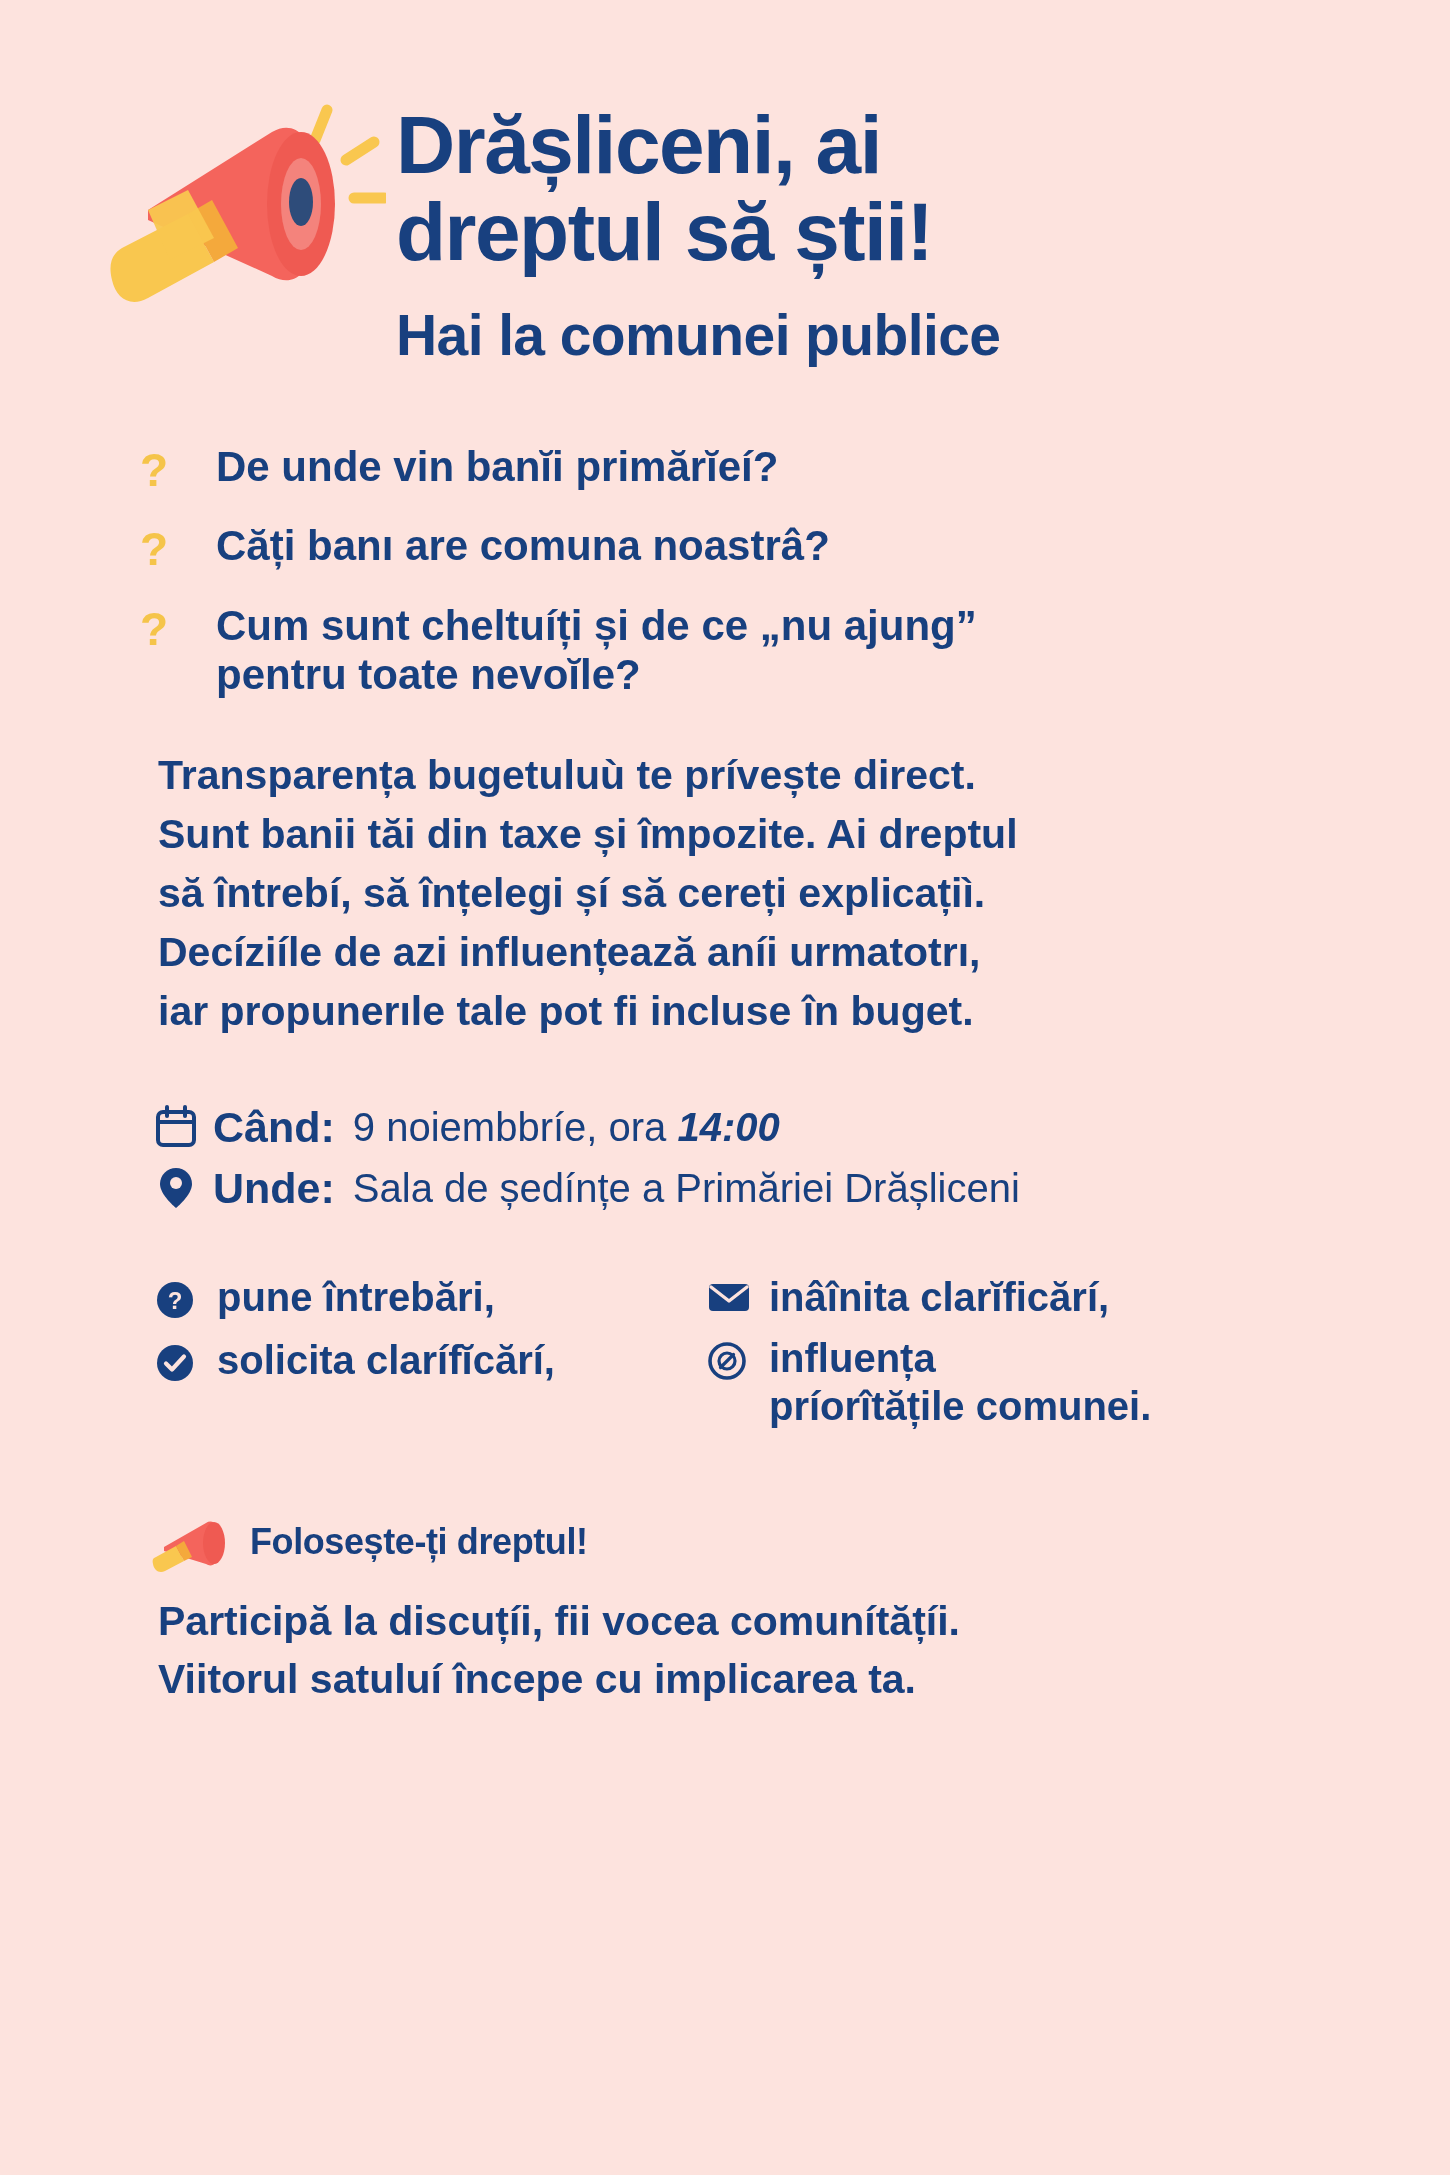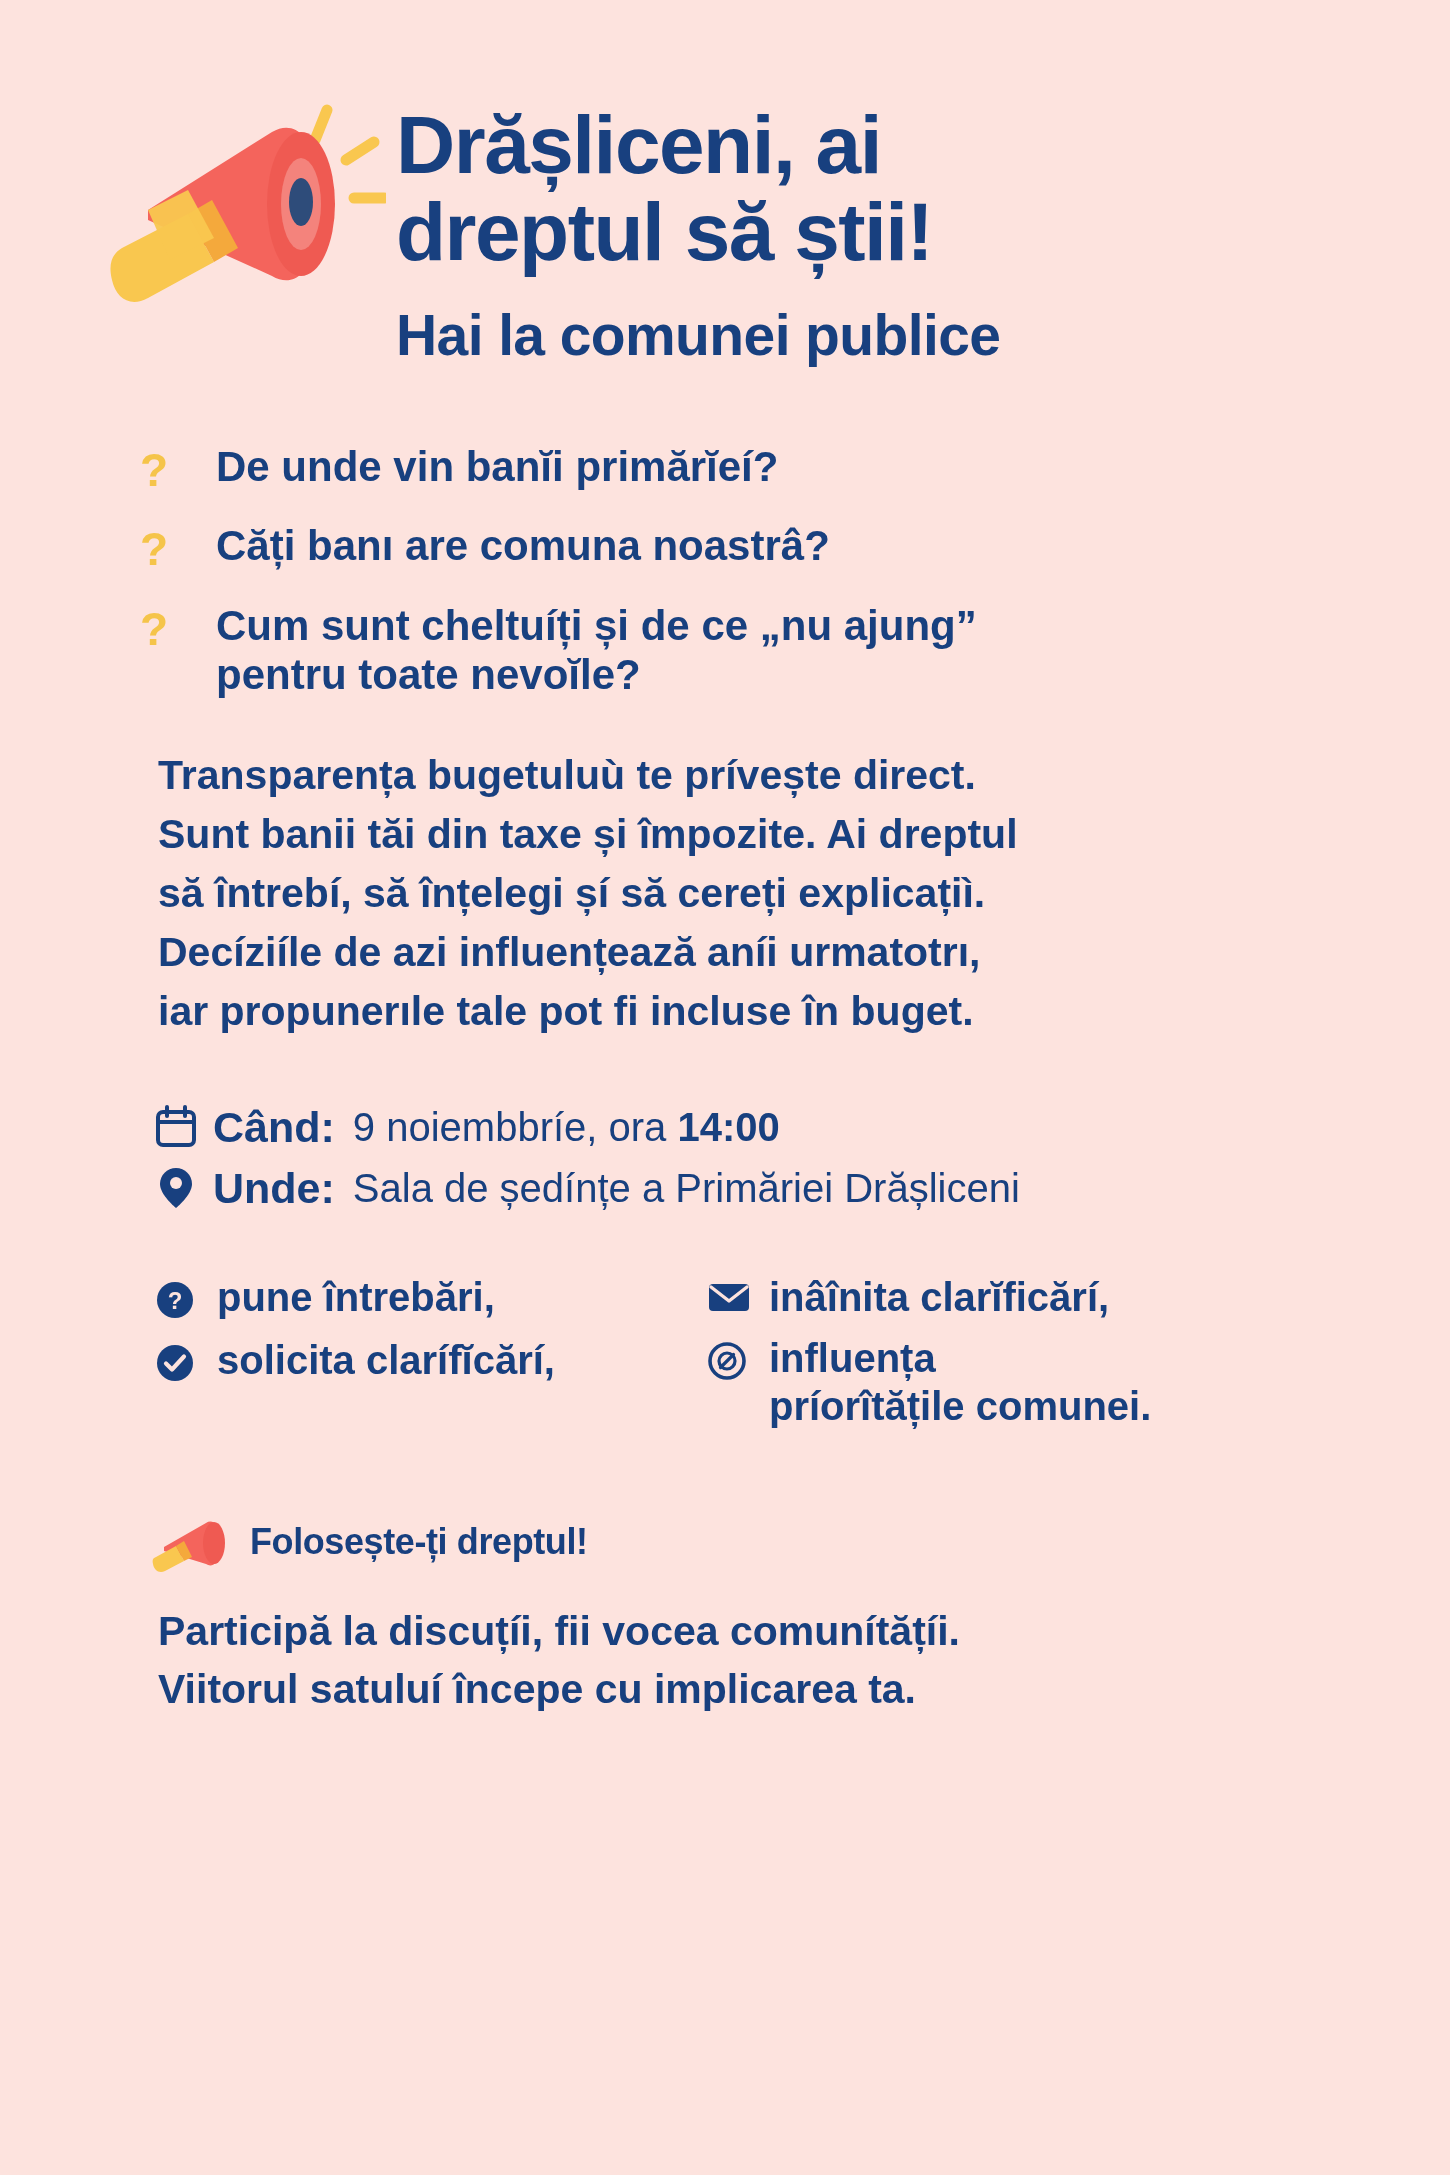--- a/index.html
+++ b/index.html
@@ -103,21 +103,21 @@
     font-size: 43px;
     font-weight: 700;
     color: #18407f;
     margin-right: 18px;
   }
   .detail-value {
     font-size: 40px;
     font-weight: 400;
     color: #18407f;
   }
-  .detail-value b { font-weight: 700; }
+  .detail-value b { font-weight: 700; font-style: italic; }
 
   
   .actions {
     margin-top: 60px;
     padding-left: 155px;
   }
   .actions-title {
     font-size: 41px;
     font-weight: 700;
     color: #18407f;
@@ -153,21 +153,21 @@
     align-items: center;
   }
   .cta-icon { flex: 0 0 100px; padding-top: 6px; }
   .cta-text {
     font-size: 36px;
     font-weight: 700;
     color: #18407f;
     letter-spacing: -0.4px;
   }
   .closing {
-    margin-top: 26px;
+    margin-top: 16px;
     padding-left: 158px;
     font-size: 41px;
     font-weight: 700;
     line-height: 1.4;
     color: #18407f;
     white-space: pre-line;
   }
 </style>
 </head>
 <body>

